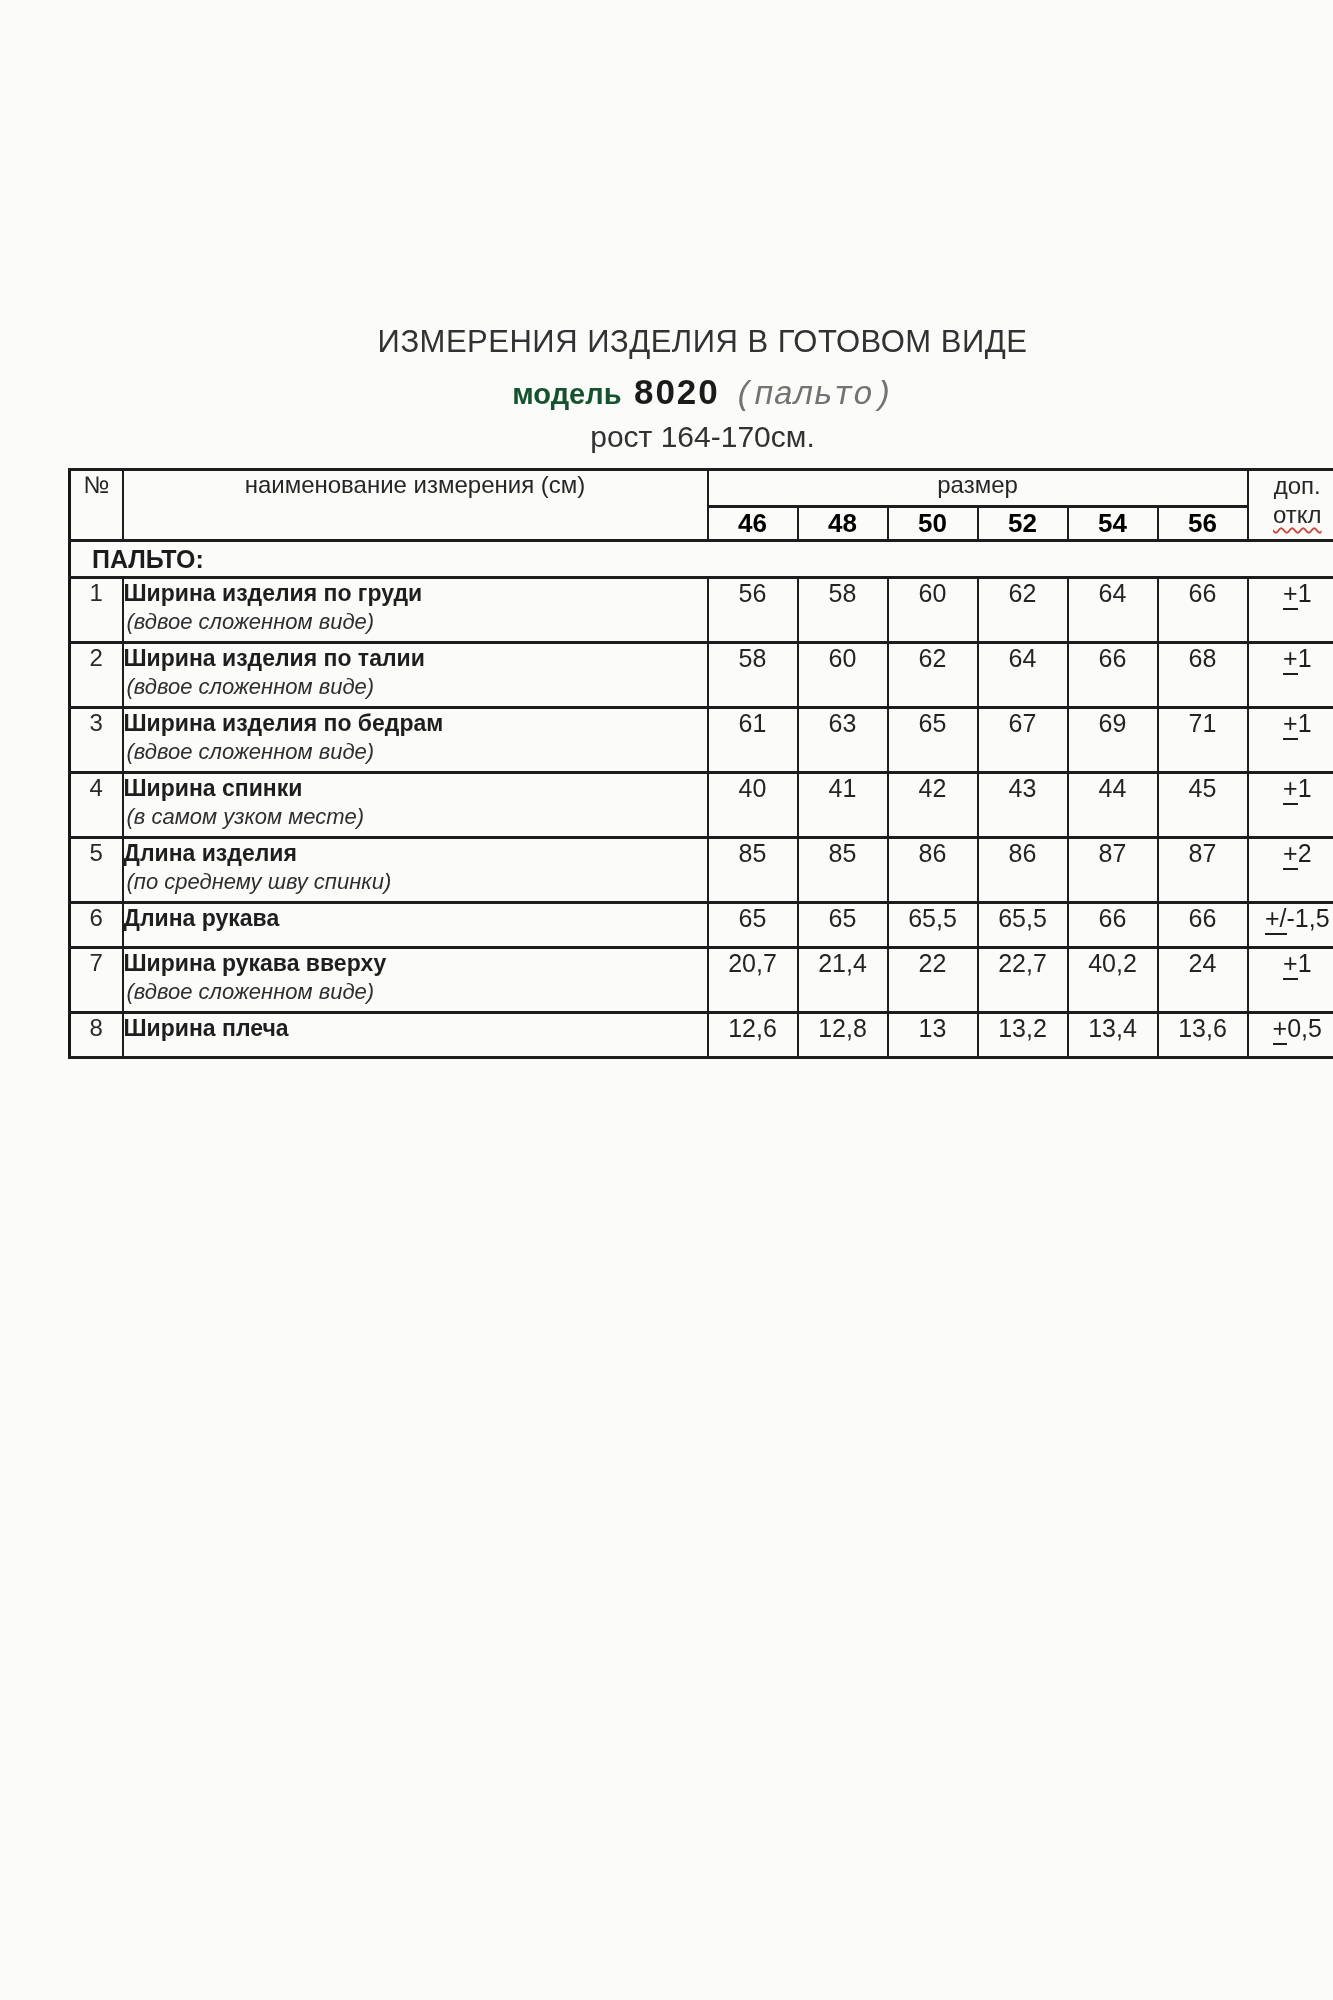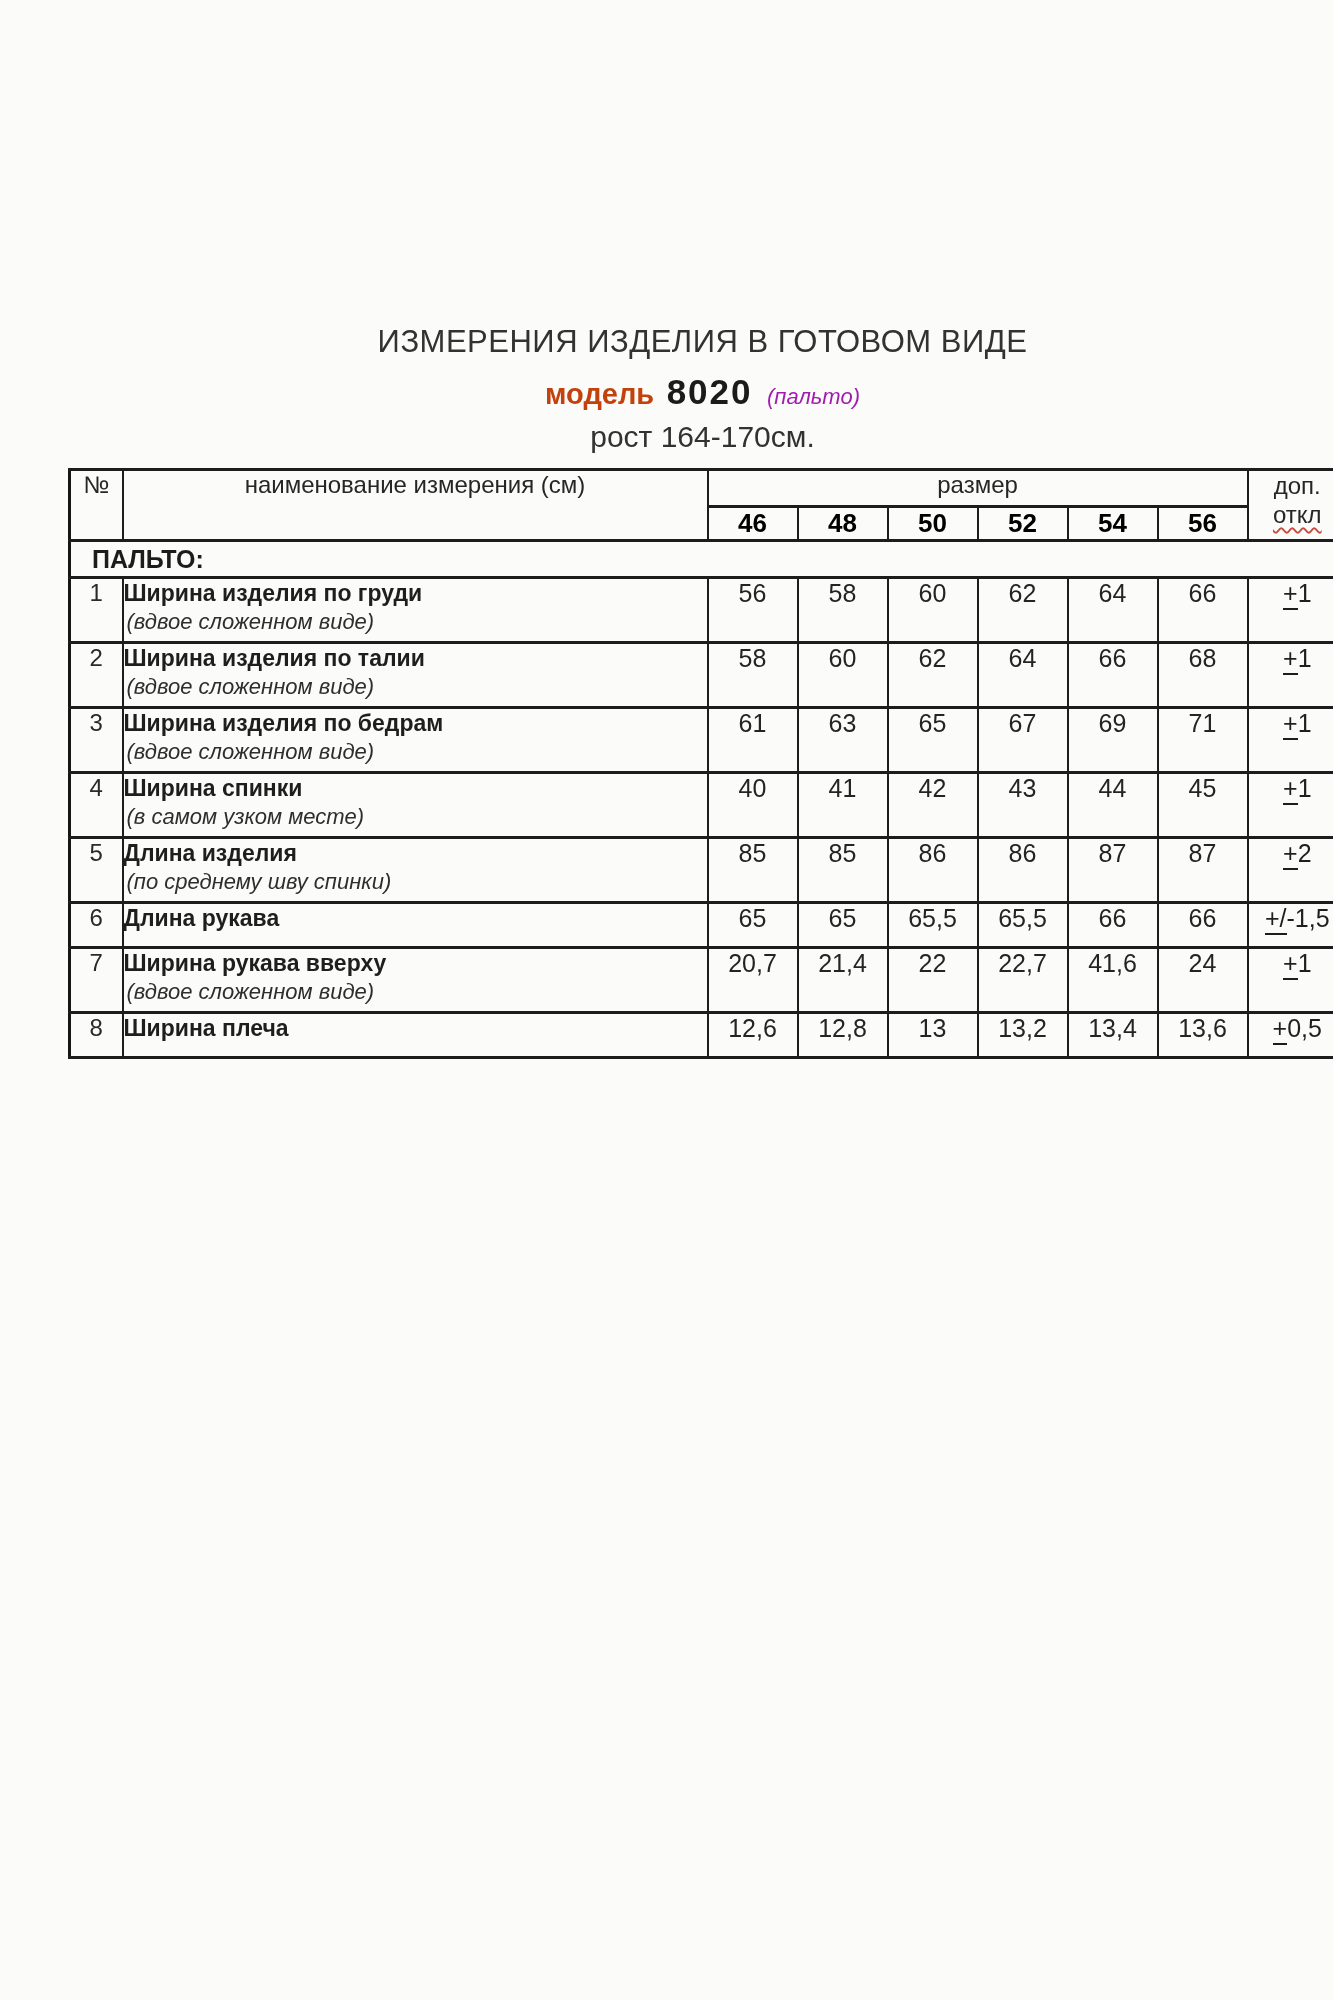--- a/index.html
+++ b/index.html
@@ -30,33 +30,34 @@
   }
   .title-line2 {
     margin-top: 7px;
     height: 50px;
     line-height: 50px;
     white-space: nowrap;
   }
   .model-label {
     font-weight: bold;
     font-size: 29px;
-    color: #c2410c;
+    color: #14532d;
   }
   .model-number {
     font-weight: bold;
     font-size: 35px;
     letter-spacing: 2px;
     margin: 0 10px 0 8px;
     color: #1b1b1b;
   }
   .model-type {
     font-style: italic;
-    font-size: 22px;
-    color: #a21caf;
+    font-size: 33px;
+    color: #737373;
+    font-family: Liberation Mono, monospace;
   }
   .title-line3 {
     margin-top: 3px;
     font-size: 30px;
     color: #323232;
   }
 
   
   table.meas {
     border-collapse: collapse;
@@ -296,21 +297,21 @@
       <tr class="data-row r2">
         <td class="c-rownum">7</td>
         <td class="c-name">
           <div class="meas-name">Ширина рукава вверху</div>
           <div class="meas-note">(вдвое сложенном виде)</div>
         </td>
         <td class="c-val">20,7</td>
         <td class="c-val">21,4</td>
         <td class="c-val">22</td>
         <td class="c-val">22,7</td>
-        <td class="c-val">41,6</td>
+        <td class="c-val">40,2</td>
         <td class="c-val">24</td>
         <td class="c-tol"><span class="tol-sign">+</span><span>1</span></td>
       </tr>
 
       <tr class="data-row r1">
         <td class="c-rownum">8</td>
         <td class="c-name">
           <div class="meas-name">Ширина плеча</div>
 
         </td>

